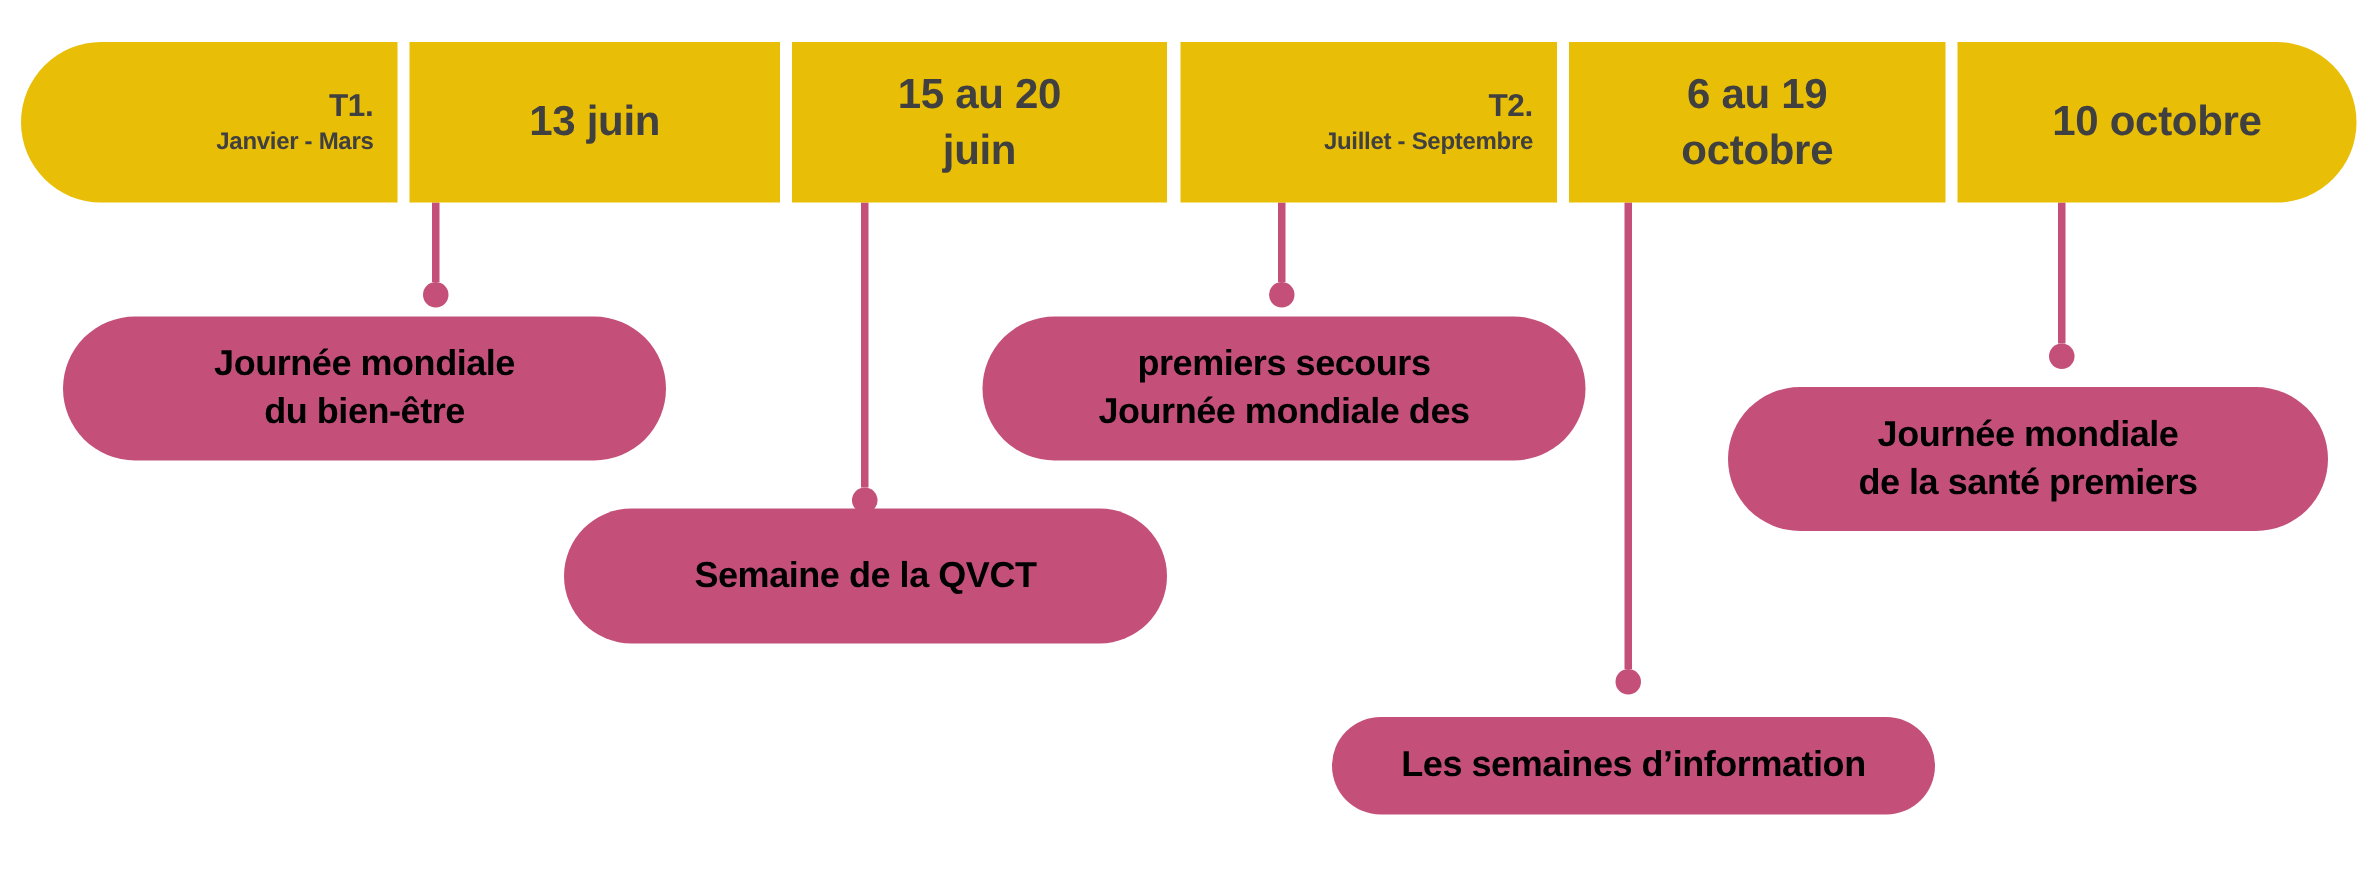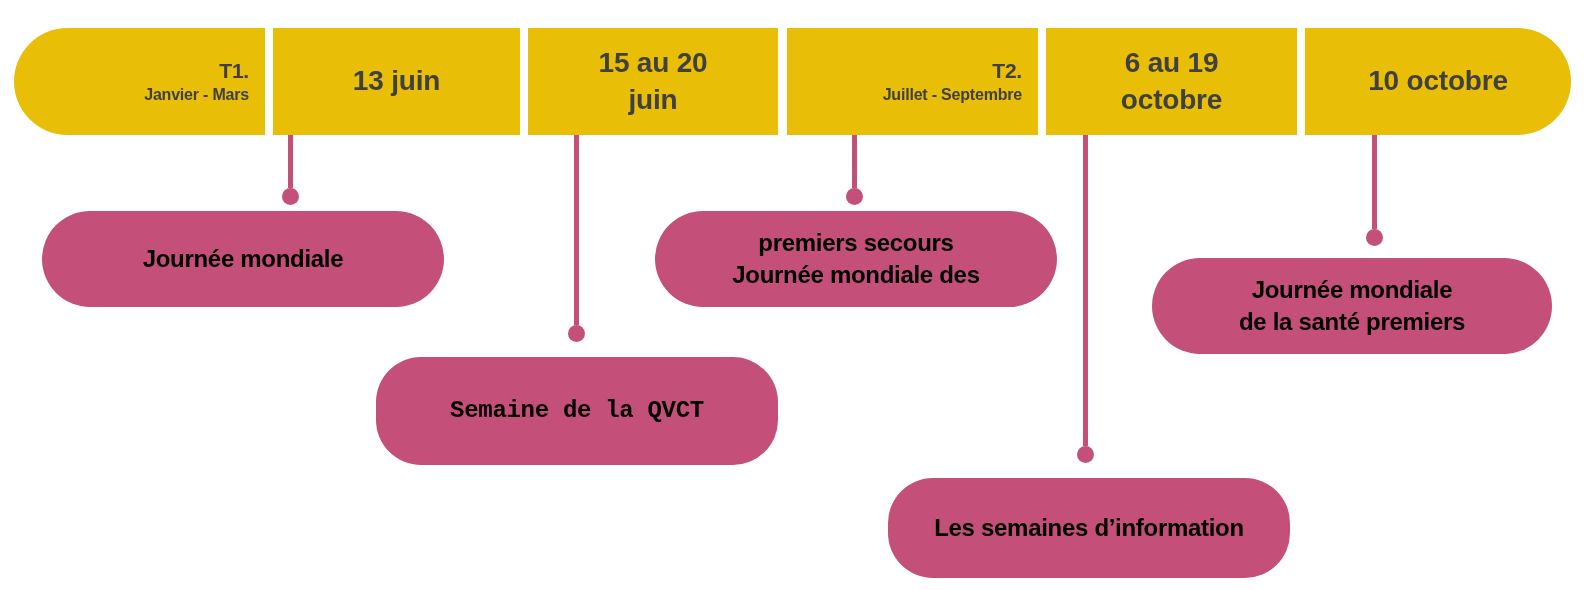--- a/index.html
+++ b/index.html
@@ -145,29 +145,30 @@
       <div class="period align-center cap-right" style="left: 1305px; width: 266px; background: rgb(232, 190, 6);">
         <div class="period-inner">
           <div class="period-line big">10 octobre</div>
         </div>
       </div>
     </div>
 
   <div id="events">
       <div class="event" style="left: 42px; top: 211px; width: 402px; height: 96px; background: rgb(196, 80, 122); border-radius: 48px;">
         <div class="event-line">Journée mondiale</div>
+        <div class="event-line">du bien-être</div>
       </div>
-      <div class="event" style="left: 376px; top: 357px; width: 402px; height: 108px; background: rgb(196, 80, 122); border-radius: 45px; font-family: Liberation Mono, monospace;">
+      <div class="event" style="left: 376px; top: 339px; width: 402px; height: 90px; background: rgb(196, 80, 122); border-radius: 45px;">
         <div class="event-line">Semaine de la QVCT</div>
       </div>
       <div class="event" style="left: 655px; top: 211px; width: 402px; height: 96px; background: rgb(196, 80, 122); border-radius: 48px;">
         <div class="event-line">premiers secours</div>
         <div class="event-line">Journée mondiale des</div>
       </div>
-      <div class="event" style="left: 888px; top: 478px; width: 402px; height: 100px; background: rgb(196, 80, 122); border-radius: 45px;">
+      <div class="event" style="left: 888px; top: 478px; width: 402px; height: 65px; background: rgb(196, 80, 122); border-radius: 45px;">
         <div class="event-line">Les semaines d’information</div>
       </div>
       <div class="event" style="left: 1152px; top: 258px; width: 400px; height: 96px; background: rgb(196, 80, 122); border-radius: 48px;">
         <div class="event-line">Journée mondiale</div>
         <div class="event-line">de la santé premiers</div>
       </div>
     </div>
 
 </div>
 

